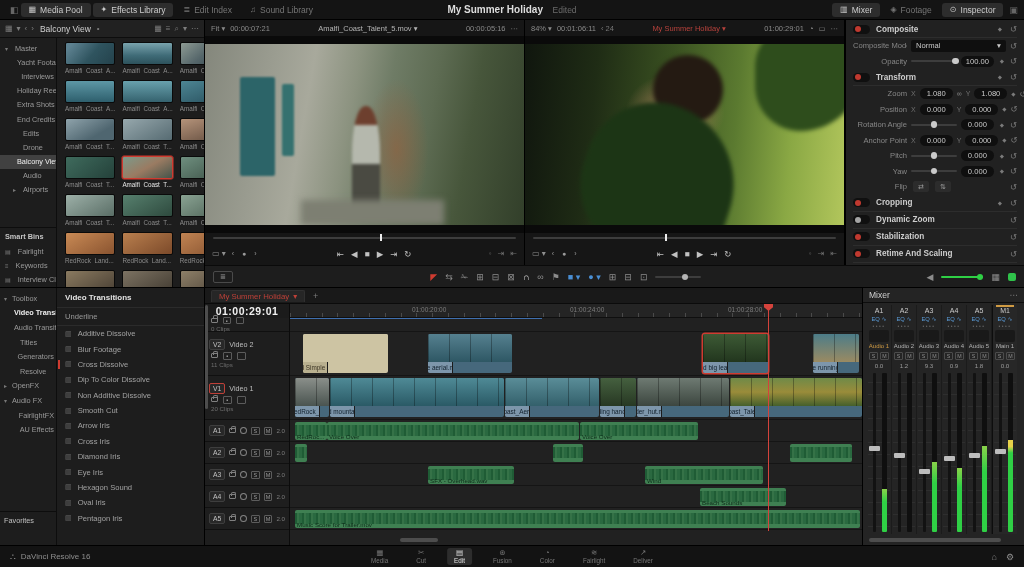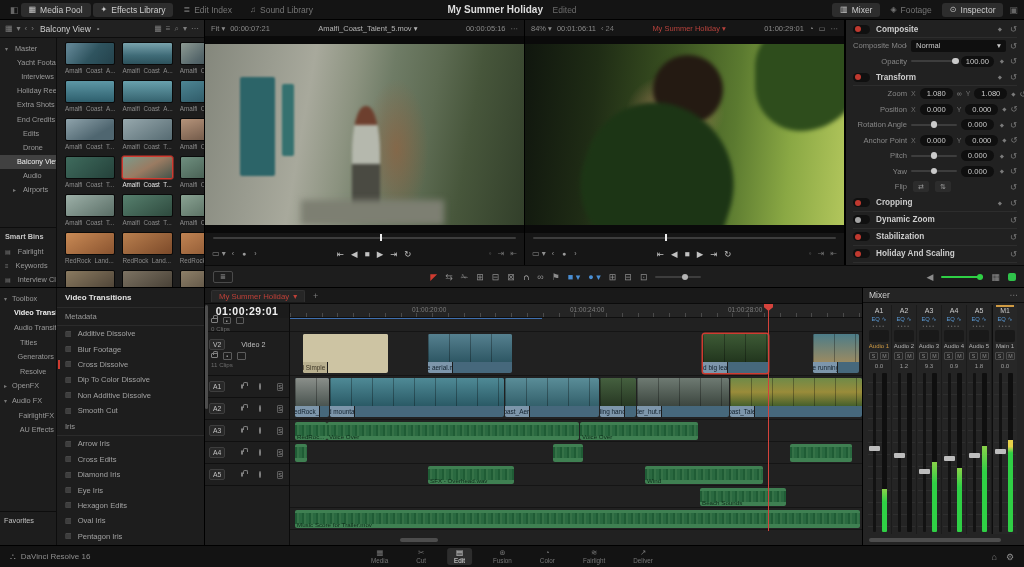--- a/index.html
+++ b/index.html
@@ -118,21 +118,21 @@
 .tl-tc{width:85px;background:#1b1b1b;border-right:1px solid #0b0b0b;color:#f0f0f0;font-weight:bold;font-size:10.5px;text-align:center;line-height:14px;letter-spacing:.5px}
 .tl-ruler{flex:1;position:relative;background:#242424;border-bottom:1px solid #0f0f0f;overflow:hidden}
 .tl-ruler::before{content:"";position:absolute;left:0;right:0;bottom:0;height:4px;background:repeating-linear-gradient(90deg,#4a4a4a 0 1px,transparent 1px 15.8px)}
 .rlab{position:absolute;top:2px;font-size:6.5px;color:#7c7c7c;white-space:nowrap}
 .tl-tracks{flex:1;display:flex;min-height:0}
 .tl-headers{width:85px;background:#1e1e1e;border-right:1px solid #0b0b0b;display:flex;flex-direction:column;flex:none}
 .trk{border-bottom:1px solid #101010;padding:1px 4px;display:flex;flex-direction:column;justify-content:center;gap:1px}
 .trk.v3{height:14px;padding-top:0}
 .trk.vt{height:44px}
 .trk.at{height:22px}
-.trk-r1{display:flex;align-items:center;gap:16px}
+.trk-r1{display:flex;align-items:center;gap:4px}
 .trk-chip{border:1px solid #3e3e3e;background:#282828;padding:0 3px;border-radius:2px;font-size:6.8px;color:#c2c2c2;line-height:9px}
 .trk.sel .trk-chip{border-color:#bf4038}
 .trk-nm{font-size:7.2px;color:#bdbdbd}
 .trk-r2{display:flex;align-items:center;gap:5px;padding-left:2px;height:9px}
 .trk-cnt{font-size:6.2px;color:#6e6e6e;padding-left:2px}
 .lockic{width:7px;height:5px;border:1px solid #808080;border-radius:1px;position:relative;display:inline-block}
 .lockic::before{content:"";position:absolute;top:-3.5px;left:1px;width:3px;height:3px;border:1px solid #808080;border-bottom:none;border-radius:2px 2px 0 0}
 .boxic{width:9px;height:8px;border:1px solid #5c5c5c;border-radius:1px;font-size:5.5px;line-height:7px;text-align:center;color:#9a9a9a;display:inline-block}
 .armic{width:7px;height:7px;border:1px solid #808080;border-radius:50%;display:inline-block}
 .fmt{margin-left:auto;font-size:6.2px;color:#7c7c7c}
@@ -615,21 +615,21 @@
               </div>
               <div class="sec-h">
                 <span class="toggle"></span>
                 <span class="sec-t">Stabilization</span>
                 <span class="sp"></span>
                 <span class="kf"></span>
                 <span class="reset">↺</span>
               </div>
               <div class="sec-h">
                 <span class="toggle"></span>
-                <span class="sec-t">Holiday And Scaling</span>
+                <span class="sec-t">Retime And Scaling</span>
                 <span class="sp"></span>
                 <span class="kf"></span>
                 <span class="reset">↺</span>
               </div>
               <div class="sec-h">
 
                 <span class="sp"></span>
 
               </div>
             </div>
@@ -713,21 +713,21 @@
             <div class="fx-side-row lvl1">
               <span class="arr"></span>
               <span>AU Effects</span>
             </div>
           </div>
         <div class="sp"></div>
         <div class="fav">Favorites</div>
       </div>
       <div class="fx-list">
         <div class="fx-title">Video Transitions</div>
-        <div class="fx-group">Metadata</div>
+        <div class="fx-group">Underline</div>
         <div>
 
         <div class="fx-item">
               <span class="tic">▥</span>
               <span>Additive Dissolve</span>
             </div>
             <div class="fx-item">
               <span class="tic">▥</span>
               <span>Blur Footage</span>
             </div>
@@ -741,42 +741,41 @@
             </div>
             <div class="fx-item">
               <span class="tic">▥</span>
               <span>Non Additive Dissolve</span>
             </div>
             <div class="fx-item">
               <span class="tic">▥</span>
               <span>Smooth Cut</span>
             </div>
           </div>
-        <div class="fx-group">Iris</div>
         <div>
 
         <div class="fx-item">
               <span class="tic">▥</span>
               <span>Arrow Iris</span>
             </div>
             <div class="fx-item">
               <span class="tic">▥</span>
-              <span>Cross Edits</span>
+              <span>Cross Iris</span>
             </div>
             <div class="fx-item">
               <span class="tic">▥</span>
               <span>Diamond Iris</span>
             </div>
             <div class="fx-item">
               <span class="tic">▥</span>
               <span>Eye Iris</span>
             </div>
             <div class="fx-item">
               <span class="tic">▥</span>
-              <span>Hexagon Edits</span>
+              <span>Hexagon Sound</span>
             </div>
             <div class="fx-item">
               <span class="tic">▥</span>
               <span>Oval Iris</span>
             </div>
             <div class="fx-item">
               <span class="tic">▥</span>
               <span>Pentagon Iris</span>
             </div>
             <div class="fx-item">
@@ -824,20 +823,32 @@
                   <div class="trk-r1">
                     <span class="trk-chip">V2</span>
                     <span class="trk-nm">Video 2</span>
                   </div>
                   <div class="trk-r2">
                     <span class="lockic"></span>
                     <span class="boxic">▪</span>
                     <span class="boxic"></span>
                   </div>
                   <div class="trk-cnt">11 Clips</div>
+                </div>
+                <div class="trk vt sel">
+                  <div class="trk-r1">
+                    <span class="trk-chip">V1</span>
+                    <span class="trk-nm">Video 1</span>
+                  </div>
+                  <div class="trk-r2">
+                    <span class="lockic"></span>
+                    <span class="boxic">▪</span>
+                    <span class="boxic"></span>
+                  </div>
+                  <div class="trk-cnt">20 Clips</div>
                 </div>
               </div>
             <div>
 
             <div class="trk at">
                   <div class="trk-r1">
                     <span class="trk-chip">A1</span>
                     <span class="lockic"></span>
                     <span class="armic"></span>
                     <span class="boxic">S</span>

